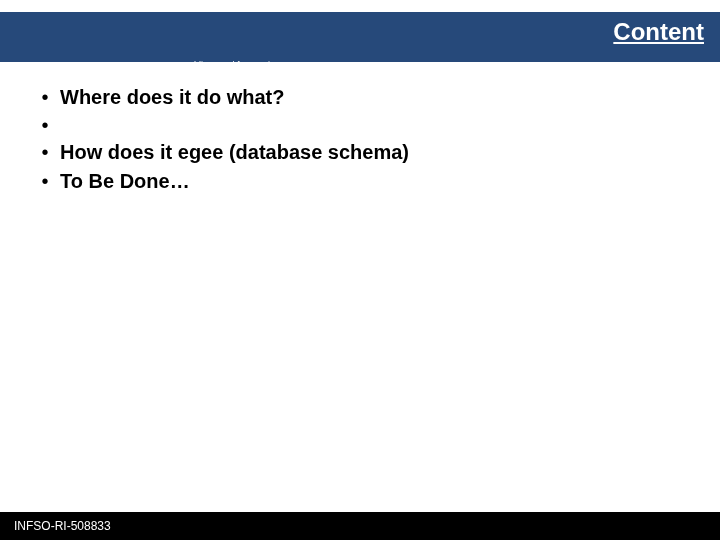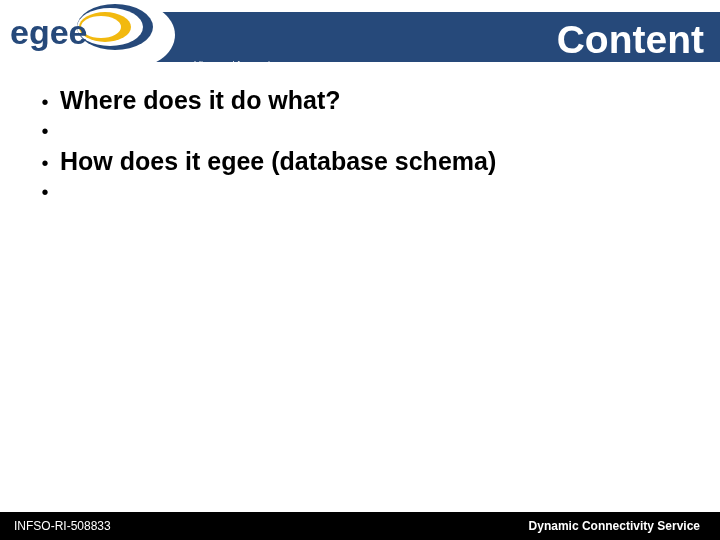--- a/index.html
+++ b/index.html
@@ -23,22 +23,23 @@
     left: 0;
     width: 720px;
     height: 50px;
     background: #26497a;
   }
   .title {
     position: absolute;
     right: 16px;
     top: 6px;
     color: #ffffff;
-    font-size: 39px;
+    font-size: 24px;
     font-weight: bold;
+    text-decoration: underline;
   }
   .tagline {
     position: absolute;
     left: 178px;
     top: 48px;
     font-size: 9px;
     color: #ffffff;
   }
   .logo {
     position: absolute;
@@ -72,21 +73,21 @@
     margin: 0 0 6px 0;
   }
   .bullet-dot {
     width: 30px;
     text-align: center;
     font-size: 20px;
     color: #000;
     line-height: 1;
   }
   .bullet-text {
-    font-size: 25px;
+    font-size: 20px;
     font-weight: bold;
     color: #000;
   }
   .footer {
     position: absolute;
     left: 0;
     bottom: 0;
     width: 720px;
     height: 28px;
     background: #000000;
@@ -114,48 +115,39 @@
 </head>
 <body>
 
 <div class="slide">
 
   <div class="header-band">
     <div class="title">Content</div>
     <div class="tagline">Enabling Goal for E-sciencE</div>
   </div>
 
-  <div class="logo">
-    <svg width="150" height="60" viewBox="0 0 150 60">
-      <ellipse cx="105" cy="23" rx="38" ry="23" fill="#26497a"></ellipse>
-      <ellipse cx="100" cy="23" rx="33" ry="19" fill="#ffffff"></ellipse>
-      <ellipse cx="95" cy="23" rx="26" ry="15" fill="#f2b90f"></ellipse>
-      <ellipse cx="91" cy="23" rx="20" ry="11" fill="#ffffff"></ellipse>
-      <text x="0" y="40" font-family="Arial" font-size="34" font-weight="bold" fill="#26497a">egee</text>
-    </svg>
-  </div>
 
   <div class="content">
     <ul class="bullets">
       <li>
         <span class="bullet-dot">•</span>
         <span class="bullet-text">Where does it do what?</span>
       </li>
       <li>
         <span class="bullet-dot">•</span>
       </li>
       <li>
         <span class="bullet-dot">•</span>
         <span class="bullet-text">How does it egee (database schema)</span>
       </li>
       <li>
         <span class="bullet-dot">•</span>
+        <span class="bullet-text">To Be Done…</span>
       </li>
     </ul>
   </div>
 
   <div class="footer">
     <span class="footer-left">INFSO-RI-508833</span>
-    <span class="footer-center">Dynamic Connectivity Service</span>
     <span class="footer-right">36</span>
   </div>
 
 </div>
 
 </body></html>

